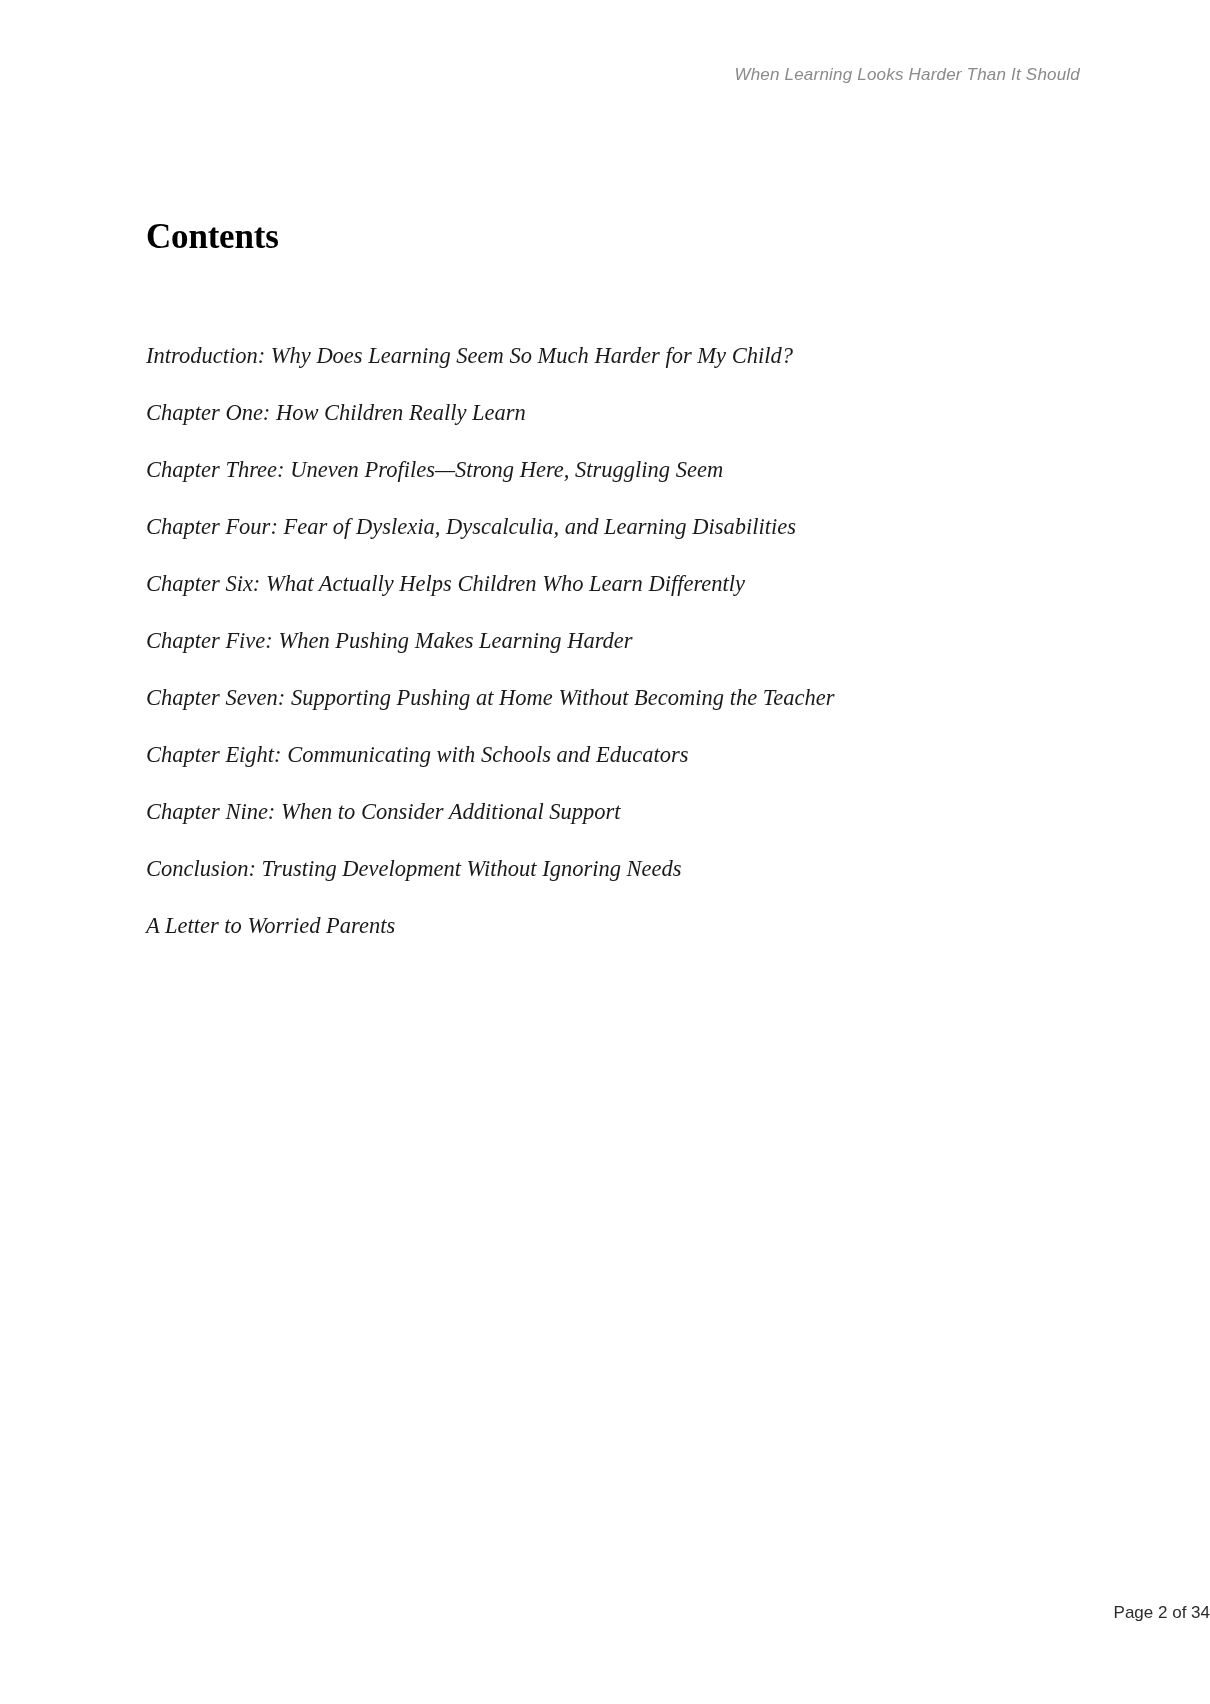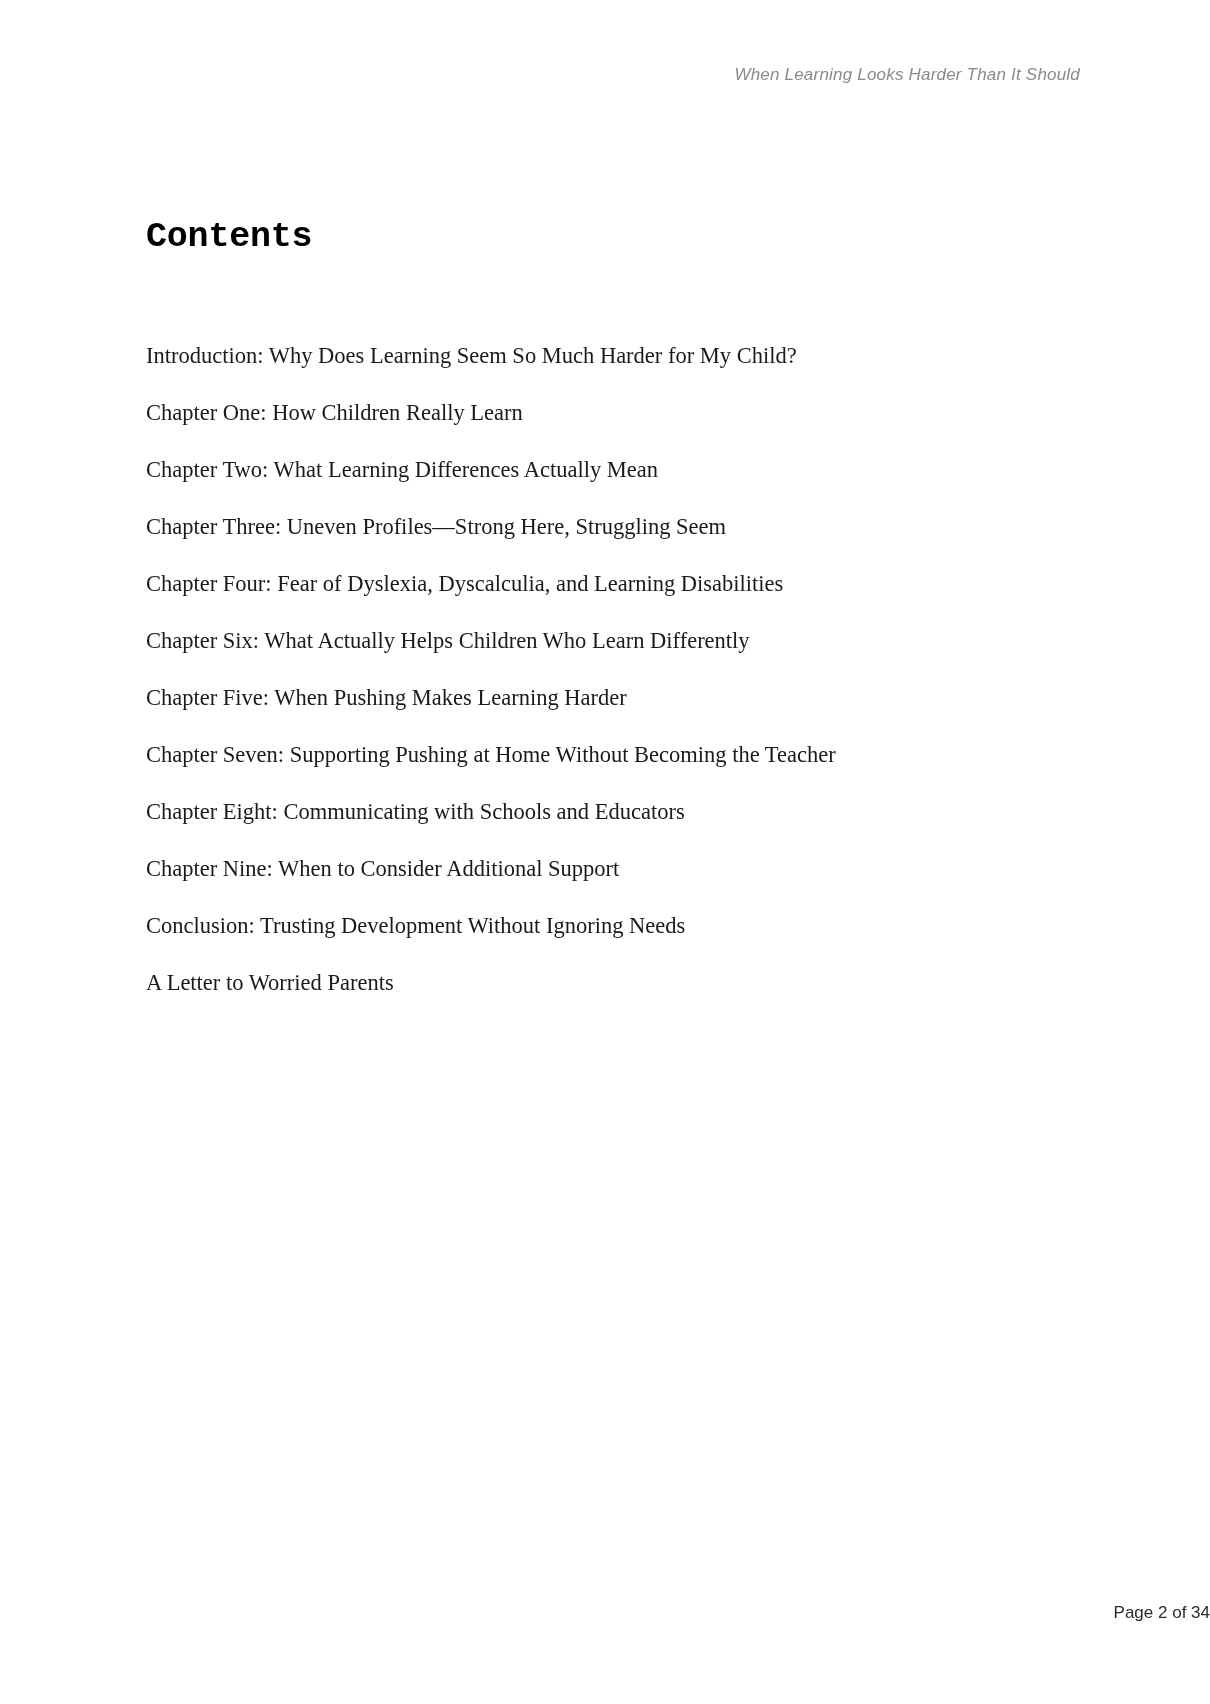--- a/index.html
+++ b/index.html
@@ -24,31 +24,32 @@
     font-style: italic;
     font-size: 17px;
     color: #8a8a8a;
     letter-spacing: 0.2px;
     white-space: nowrap;
   }
   .content-title {
     position: absolute;
     top: 210px;
     left: 146px;
-    font-family: Liberation Mono, monospace;
+    font-family: Liberation Serif, serif;
     font-weight: bold;
     font-size: 35px;
     color: #000000;
     letter-spacing: -0.2px;
   }
   .toc {
     position: absolute;
     top: 338px;
     left: 146px;
     width: 940px;
+    font-style: italic;
   }
   .toc-entry {
     font-family: "Liberation Serif", serif;
     font-size: 22.5px;
     color: #1a1a1a;
     line-height: 1.0;
     margin-bottom: 34.5px;
     white-space: nowrap;
   }
   .page-footer {
@@ -67,21 +68,20 @@
 
 <div class="page">
 
   <div class="running-head">When Learning Looks Harder Than It Should</div>
 
   <div class="content-title">Contents</div>
 
   <div class="toc">
     <div class="toc-entry">Introduction: Why Does Learning Seem So Much Harder for My Child?</div>
     <div class="toc-entry">Chapter One: How Children Really Learn</div>
-    <div class="toc-entry">Chapter Two: What Learning Differences Actually Mean</div>
     <div class="toc-entry">Chapter Three: Uneven Profiles—Strong Here, Struggling Seem</div>
     <div class="toc-entry">Chapter Four: Fear of Dyslexia, Dyscalculia, and Learning Disabilities</div>
     <div class="toc-entry">Chapter Six: What Actually Helps Children Who Learn Differently</div>
     <div class="toc-entry">Chapter Five: When Pushing Makes Learning Harder</div>
     <div class="toc-entry">Chapter Seven: Supporting Pushing at Home Without Becoming the Teacher</div>
     <div class="toc-entry">Chapter Eight: Communicating with Schools and Educators</div>
     <div class="toc-entry">Chapter Nine: When to Consider Additional Support</div>
     <div class="toc-entry">Conclusion: Trusting Development Without Ignoring Needs</div>
     <div class="toc-entry">A Letter to Worried Parents</div>
   </div>

